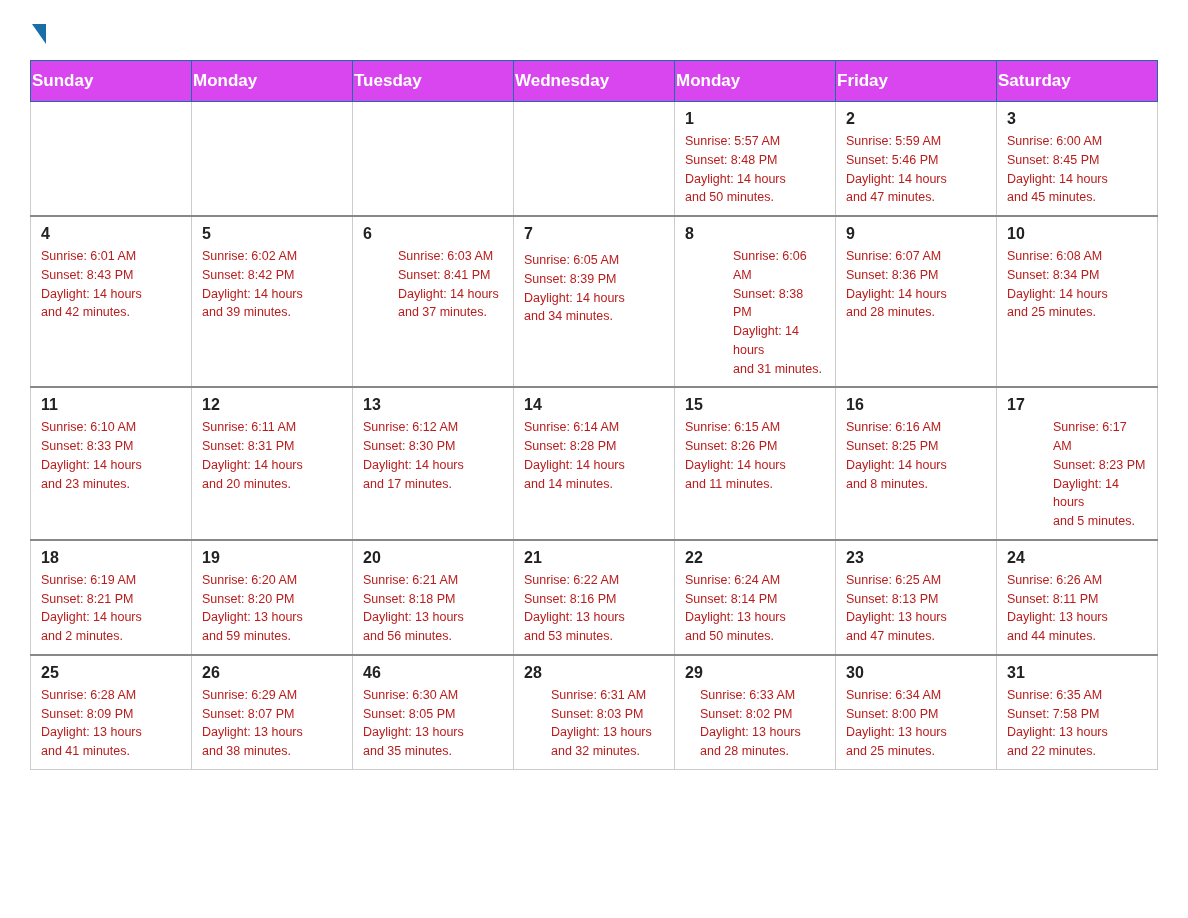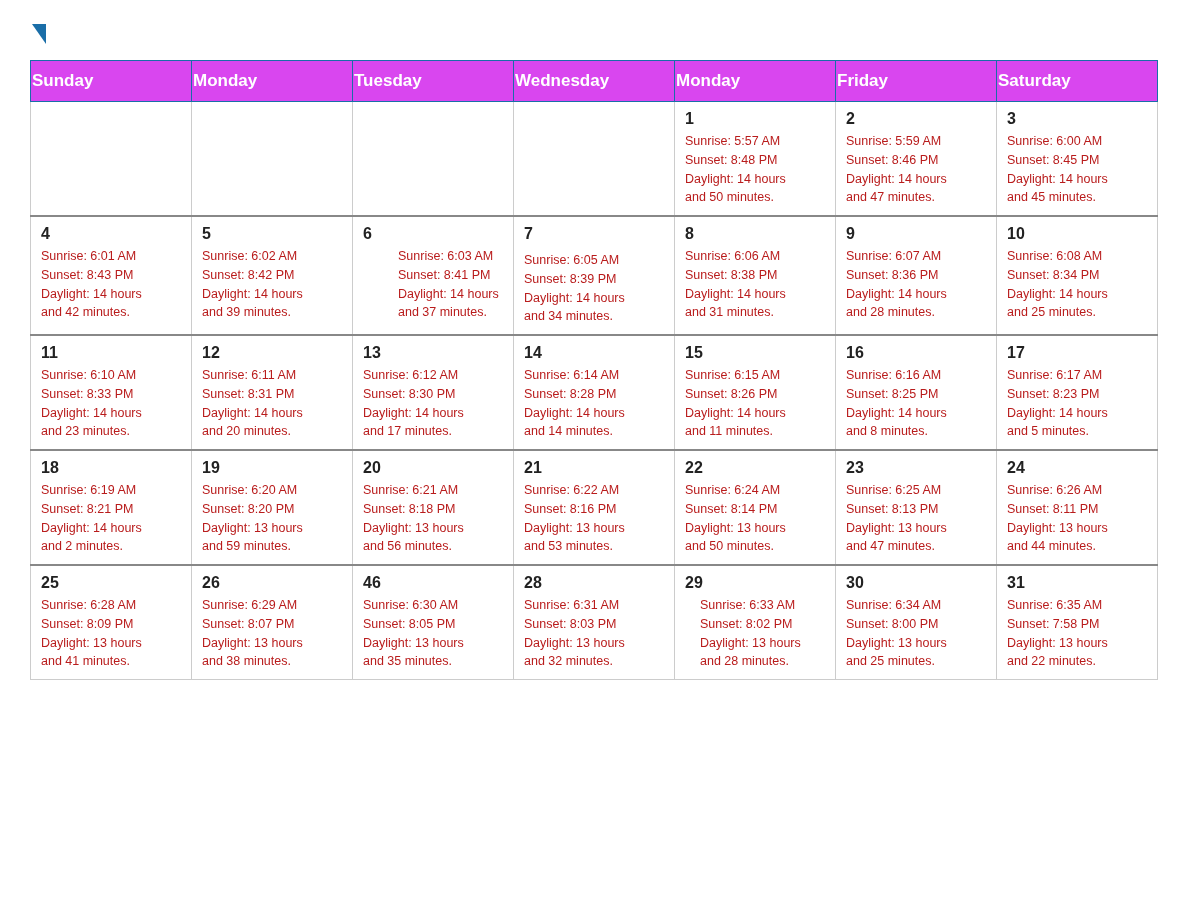--- a/index.html
+++ b/index.html
@@ -141,21 +141,21 @@
         <td>
           <span class="day-number">1</span>
           <div class="day-info" style="white-space: pre-line;">Sunrise: 5:57 AM
 Sunset: 8:48 PM
 Daylight: 14 hours
 and 50 minutes.</div>
         </td>
         <td>
           <span class="day-number">2</span>
           <div class="day-info" style="white-space: pre-line;">Sunrise: 5:59 AM
-Sunset: 8:46 PM
+Sunset: 5:46 PM
 Daylight: 14 hours
 and 47 minutes.</div>
         </td>
         <td>
           <span class="day-number">3</span>
           <div class="day-info" style="white-space: pre-line;">Sunrise: 6:00 AM
 Sunset: 8:45 PM
 Daylight: 14 hours
 and 45 minutes.</div>
         </td>
@@ -184,21 +184,21 @@
         </td>
         <td>
           <span class="day-number">7</span>
           <div class="day-info" style="white-space: pre-line; margin-top: 8px;">Sunrise: 6:05 AM
 Sunset: 8:39 PM
 Daylight: 14 hours
 and 34 minutes.</div>
         </td>
         <td>
           <span class="day-number">8</span>
-          <div class="day-info" style="white-space: pre-line;">Sunrise: 6:06 AM
+          <div class="day-info" style="white-space: pre-line; margin-left: 48px;">Sunrise: 6:06 AM
 Sunset: 8:38 PM
 Daylight: 14 hours
 and 31 minutes.</div>
         </td>
         <td>
           <span class="day-number">9</span>
           <div class="day-info" style="white-space: pre-line;">Sunrise: 6:07 AM
 Sunset: 8:36 PM
 Daylight: 14 hours
 and 28 minutes.</div>
@@ -249,21 +249,21 @@
         </td>
         <td>
           <span class="day-number">16</span>
           <div class="day-info" style="white-space: pre-line;">Sunrise: 6:16 AM
 Sunset: 8:25 PM
 Daylight: 14 hours
 and 8 minutes.</div>
         </td>
         <td>
           <span class="day-number">17</span>
-          <div class="day-info" style="white-space: pre-line;">Sunrise: 6:17 AM
+          <div class="day-info" style="white-space: pre-line; margin-left: 46px;">Sunrise: 6:17 AM
 Sunset: 8:23 PM
 Daylight: 14 hours
 and 5 minutes.</div>
         </td>
       </tr>
       <tr>
         <td>
           <span class="day-number">18</span>
           <div class="day-info" style="white-space: pre-line;">Sunrise: 6:19 AM
 Sunset: 8:21 PM
@@ -330,21 +330,21 @@
         </td>
         <td>
           <span class="day-number">46</span>
           <div class="day-info" style="white-space: pre-line;">Sunrise: 6:30 AM
 Sunset: 8:05 PM
 Daylight: 13 hours
 and 35 minutes.</div>
         </td>
         <td>
           <span class="day-number">28</span>
-          <div class="day-info" style="white-space: pre-line;">Sunrise: 6:31 AM
+          <div class="day-info" style="white-space: pre-line; margin-left: 27px;">Sunrise: 6:31 AM
 Sunset: 8:03 PM
 Daylight: 13 hours
 and 32 minutes.</div>
         </td>
         <td>
           <span class="day-number">29</span>
           <div class="day-info" style="white-space: pre-line; margin-left: 15px;">Sunrise: 6:33 AM
 Sunset: 8:02 PM
 Daylight: 13 hours
 and 28 minutes.</div>

